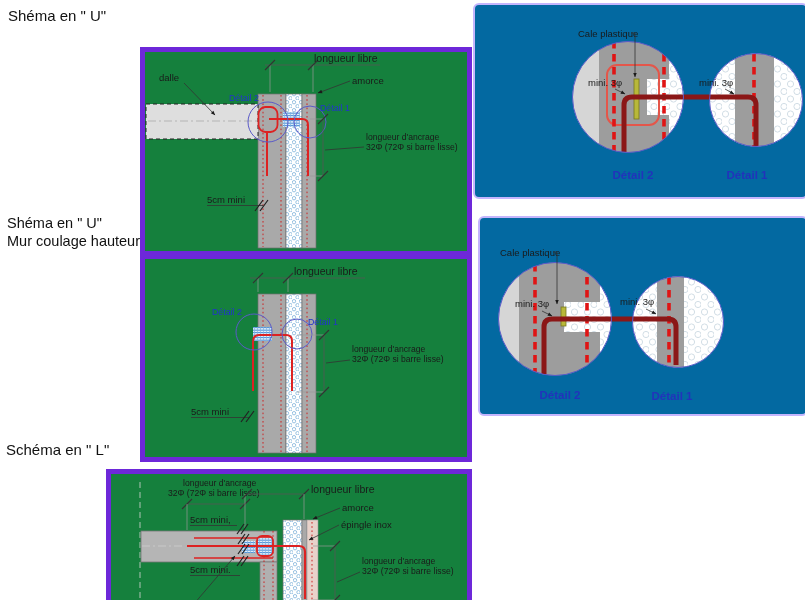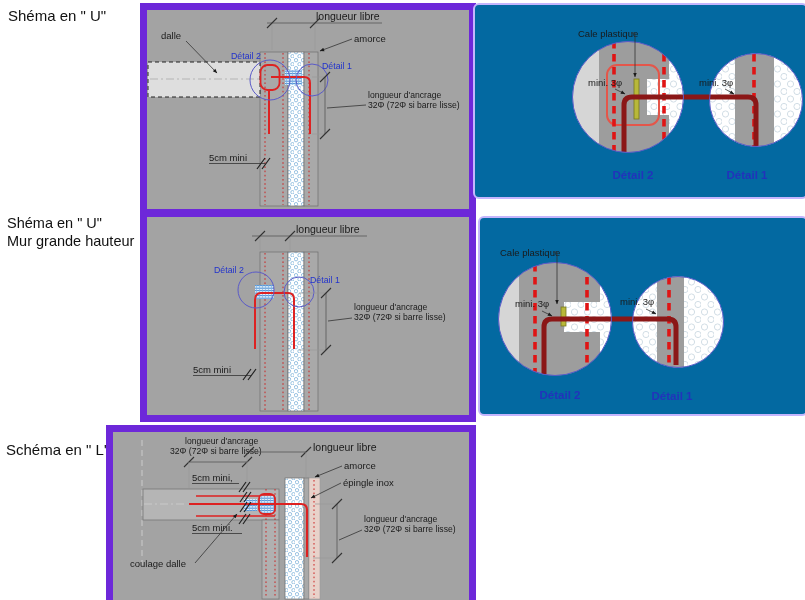--- a/index.html
+++ b/index.html
@@ -1,20 +1,20 @@
 <!DOCTYPE html>
 <html><head>
 <meta charset="utf-8">
 <style>
   html,body{margin:0;padding:0;background:#ffffff;}
   #stage{position:relative;width:805px;height:600px;background:#ffffff;overflow:hidden;
          font-family:"Liberation Sans",sans-serif;}
   .title{position:absolute;font-size:15px;color:#111;white-space:pre;}
   .title2{position:absolute;font-size:14.5px;color:#111;line-height:17.5px;white-space:pre;}
-  .panel{position:absolute;background:#a3a3a3;border:7px solid #6d28d9;}
+  .panel{position:absolute;background:#15803d;border:5px solid #6d28d9;margin-top:44px;}
   .dpanel{position:absolute;background:#0369a1;border:2px solid #c4b5fd;border-radius:6px;}
   svg{display:block;}
   svg text{font-family:"Liberation Sans",sans-serif;}
   .lbl{font-size:9.5px;fill:#1a1a1a;}
   .lbl-sm{font-size:8.6px;fill:#1a1a1a;}
   .lbl-lg{font-size:10.5px;fill:#1a1a1a;}
   .det{font-size:8.8px;fill:#2233cc;}
   .cap{font-size:11.5px;font-weight:bold;fill:#2233bb;}
   .dim{stroke:#555;stroke-width:0.8;fill:none;}
   .ext{stroke:#999;stroke-width:0.7;fill:none;}
@@ -51,21 +51,21 @@
         <path d="M0,1.2 H6 M0,3.6 H6" stroke="#4d8fd6" stroke-width="1"></path>
         <path d="M1.5,0 V5 M4.5,0 V5" stroke="#7fb2e0" stroke-width="0.7"></path>
       </pattern>
       <marker id="arr" viewBox="0 0 10 10" refX="8.5" refY="5" markerWidth="6.5" markerHeight="6.5" orient="auto-start-reverse">
         <path d="M0.5,1.5 L9,5 L0.5,8.5 Z" fill="#1a1a1a"></path>
       </marker>
     </defs>
   </svg>
 
   <div class="title" style="left:8px;top:7px;">Shéma en " U"</div>
-  <div class="title2" style="left:7px;top:215px;"><span>Shéma en " U"</span><br><span>Mur grande hauteur</span><br></div>
+  <div class="title2" style="left:7px;top:215px;"><span>Shéma en " U"</span><br><span>Mur coulage hauteur</span><br></div>
   <div class="title" style="left:6px;top:441px;">Schéma en " L"</div>
 
   <div class="panel" style="left:140px;top:3px;width:322px;height:199px;">
     <svg width="322" height="199" viewBox="0 0 322 199">
 
       <g>
         <rect class="wall" x="113" y="42" width="28" height="154"></rect>
         <rect x="141" y="42" width="16" height="154" fill="url(#hexS)" stroke="#6e6e6e" stroke-width="0.7"></rect>
         <rect class="wall" x="157" y="42" width="14" height="154"></rect>
         <path class="dotred" d="M118,43 V195 M136,43 V195 M162,43 V195"></path>

